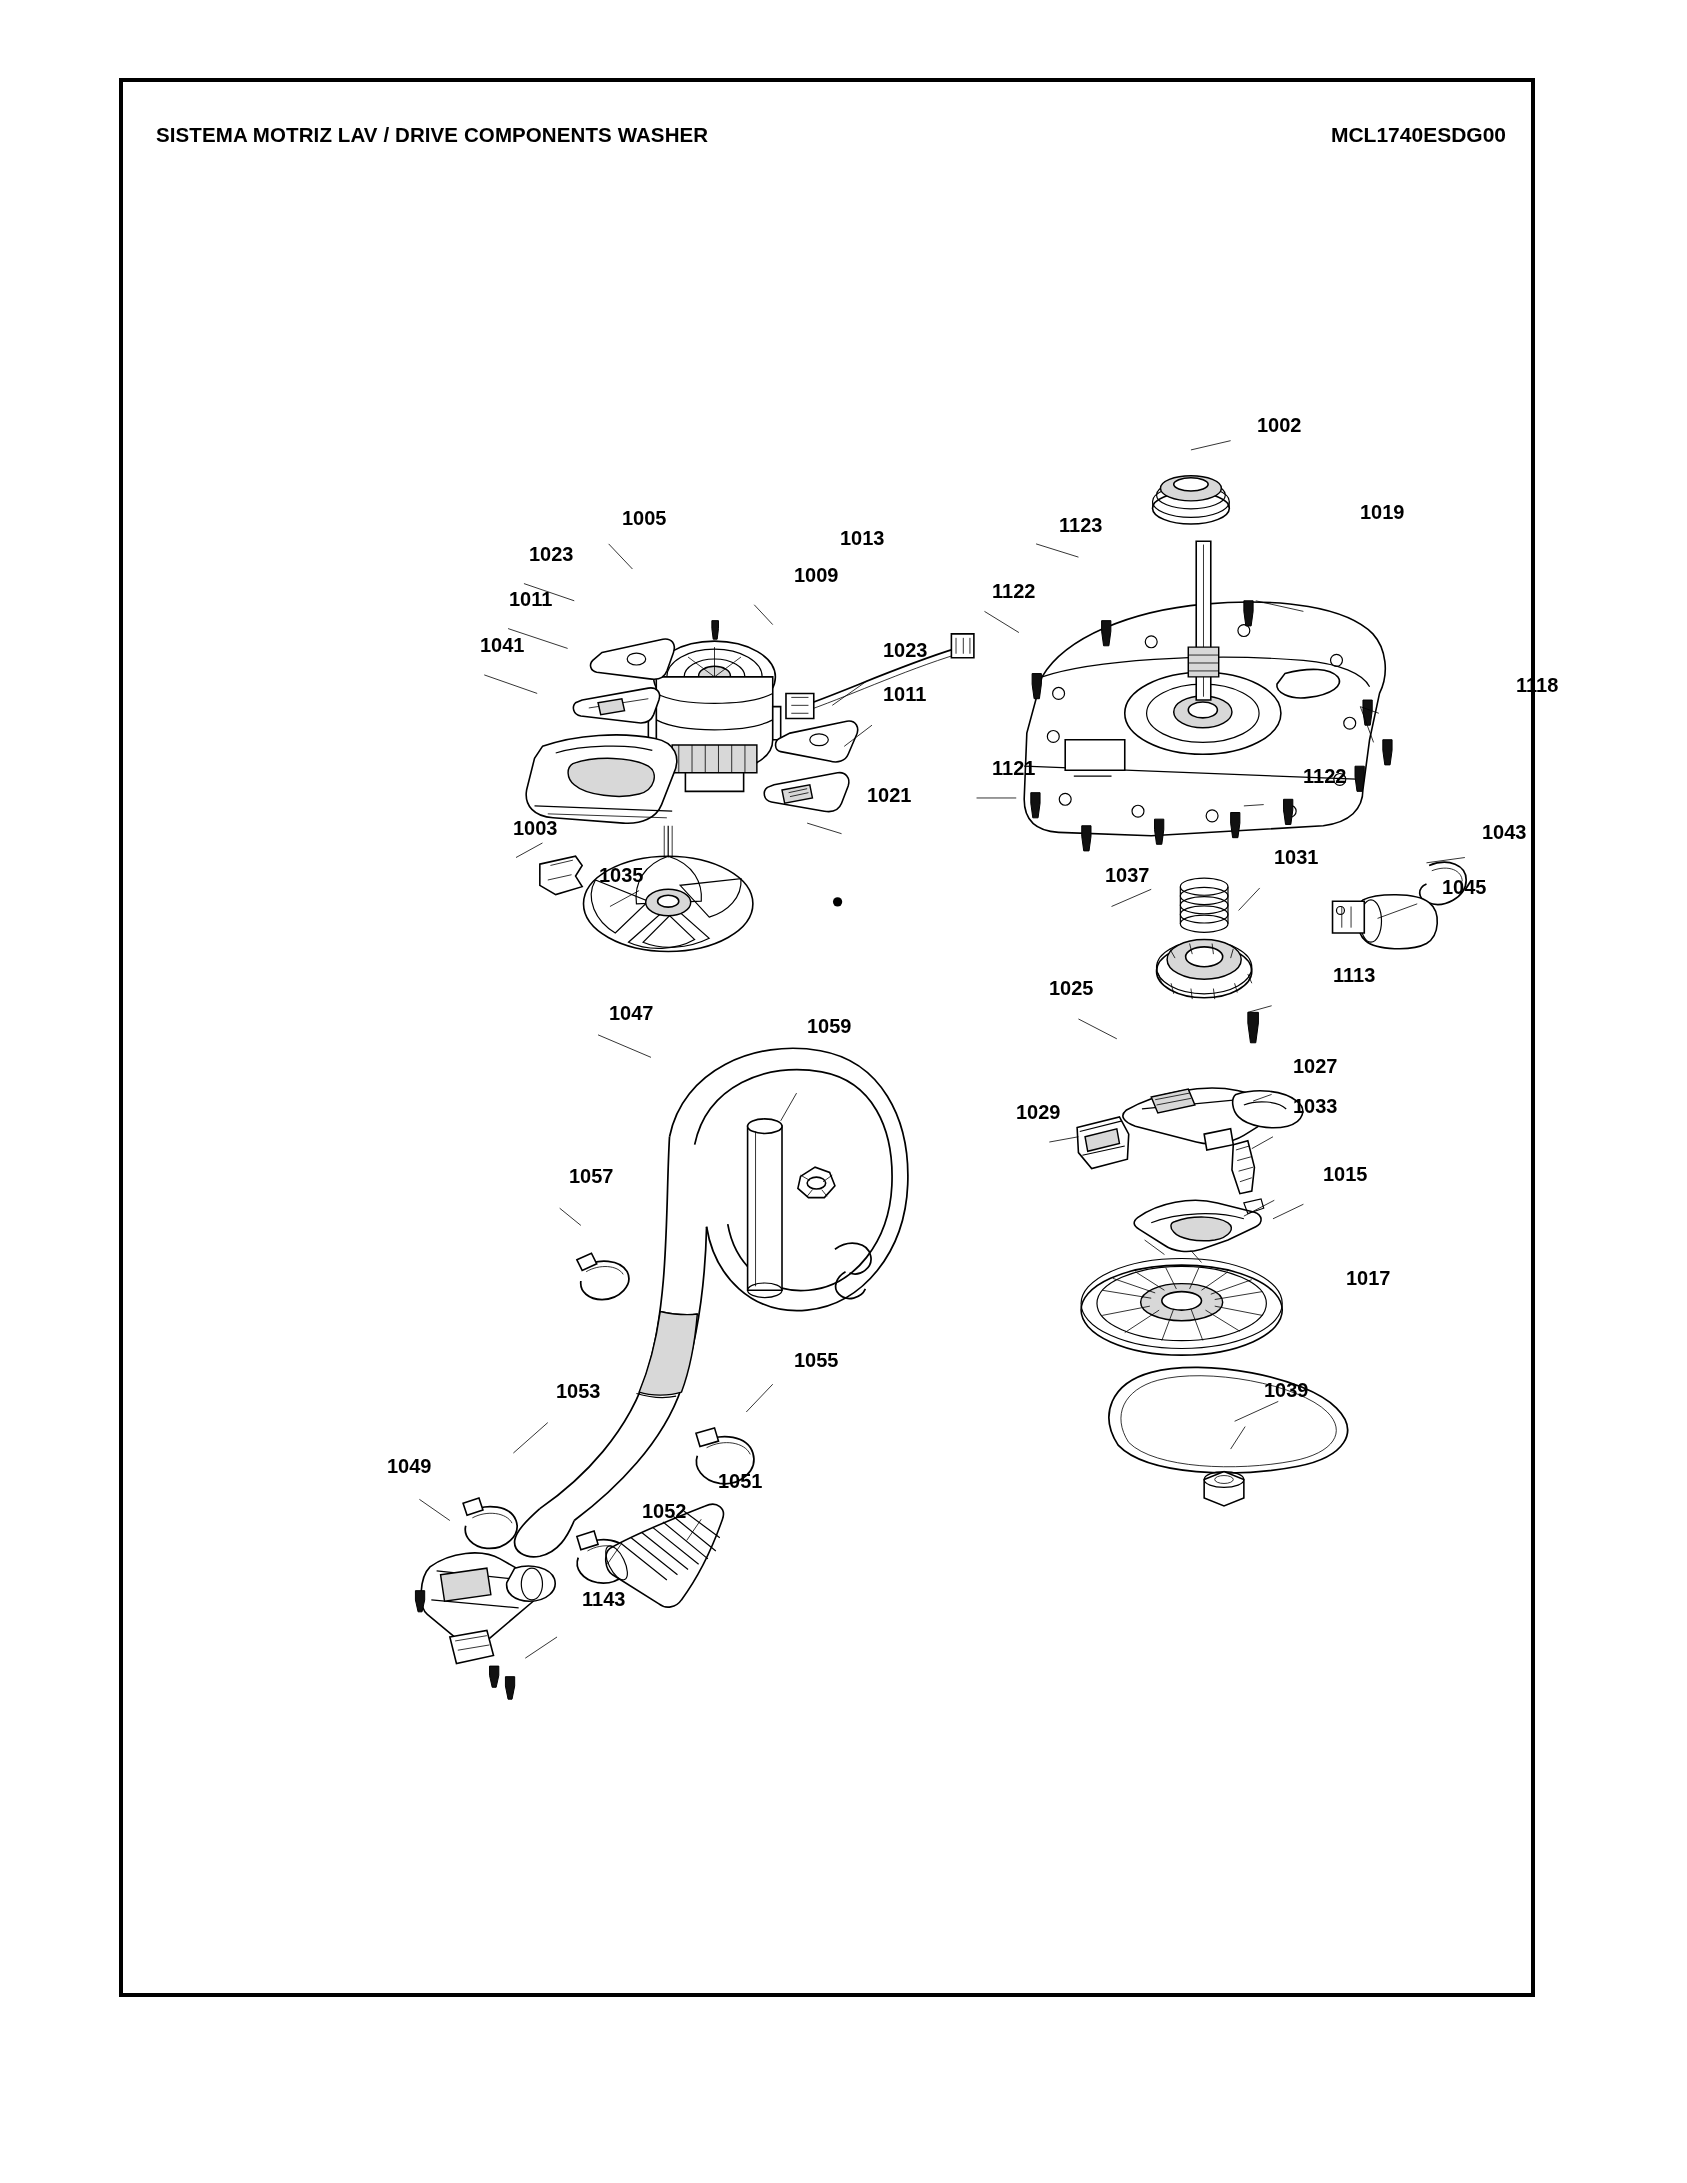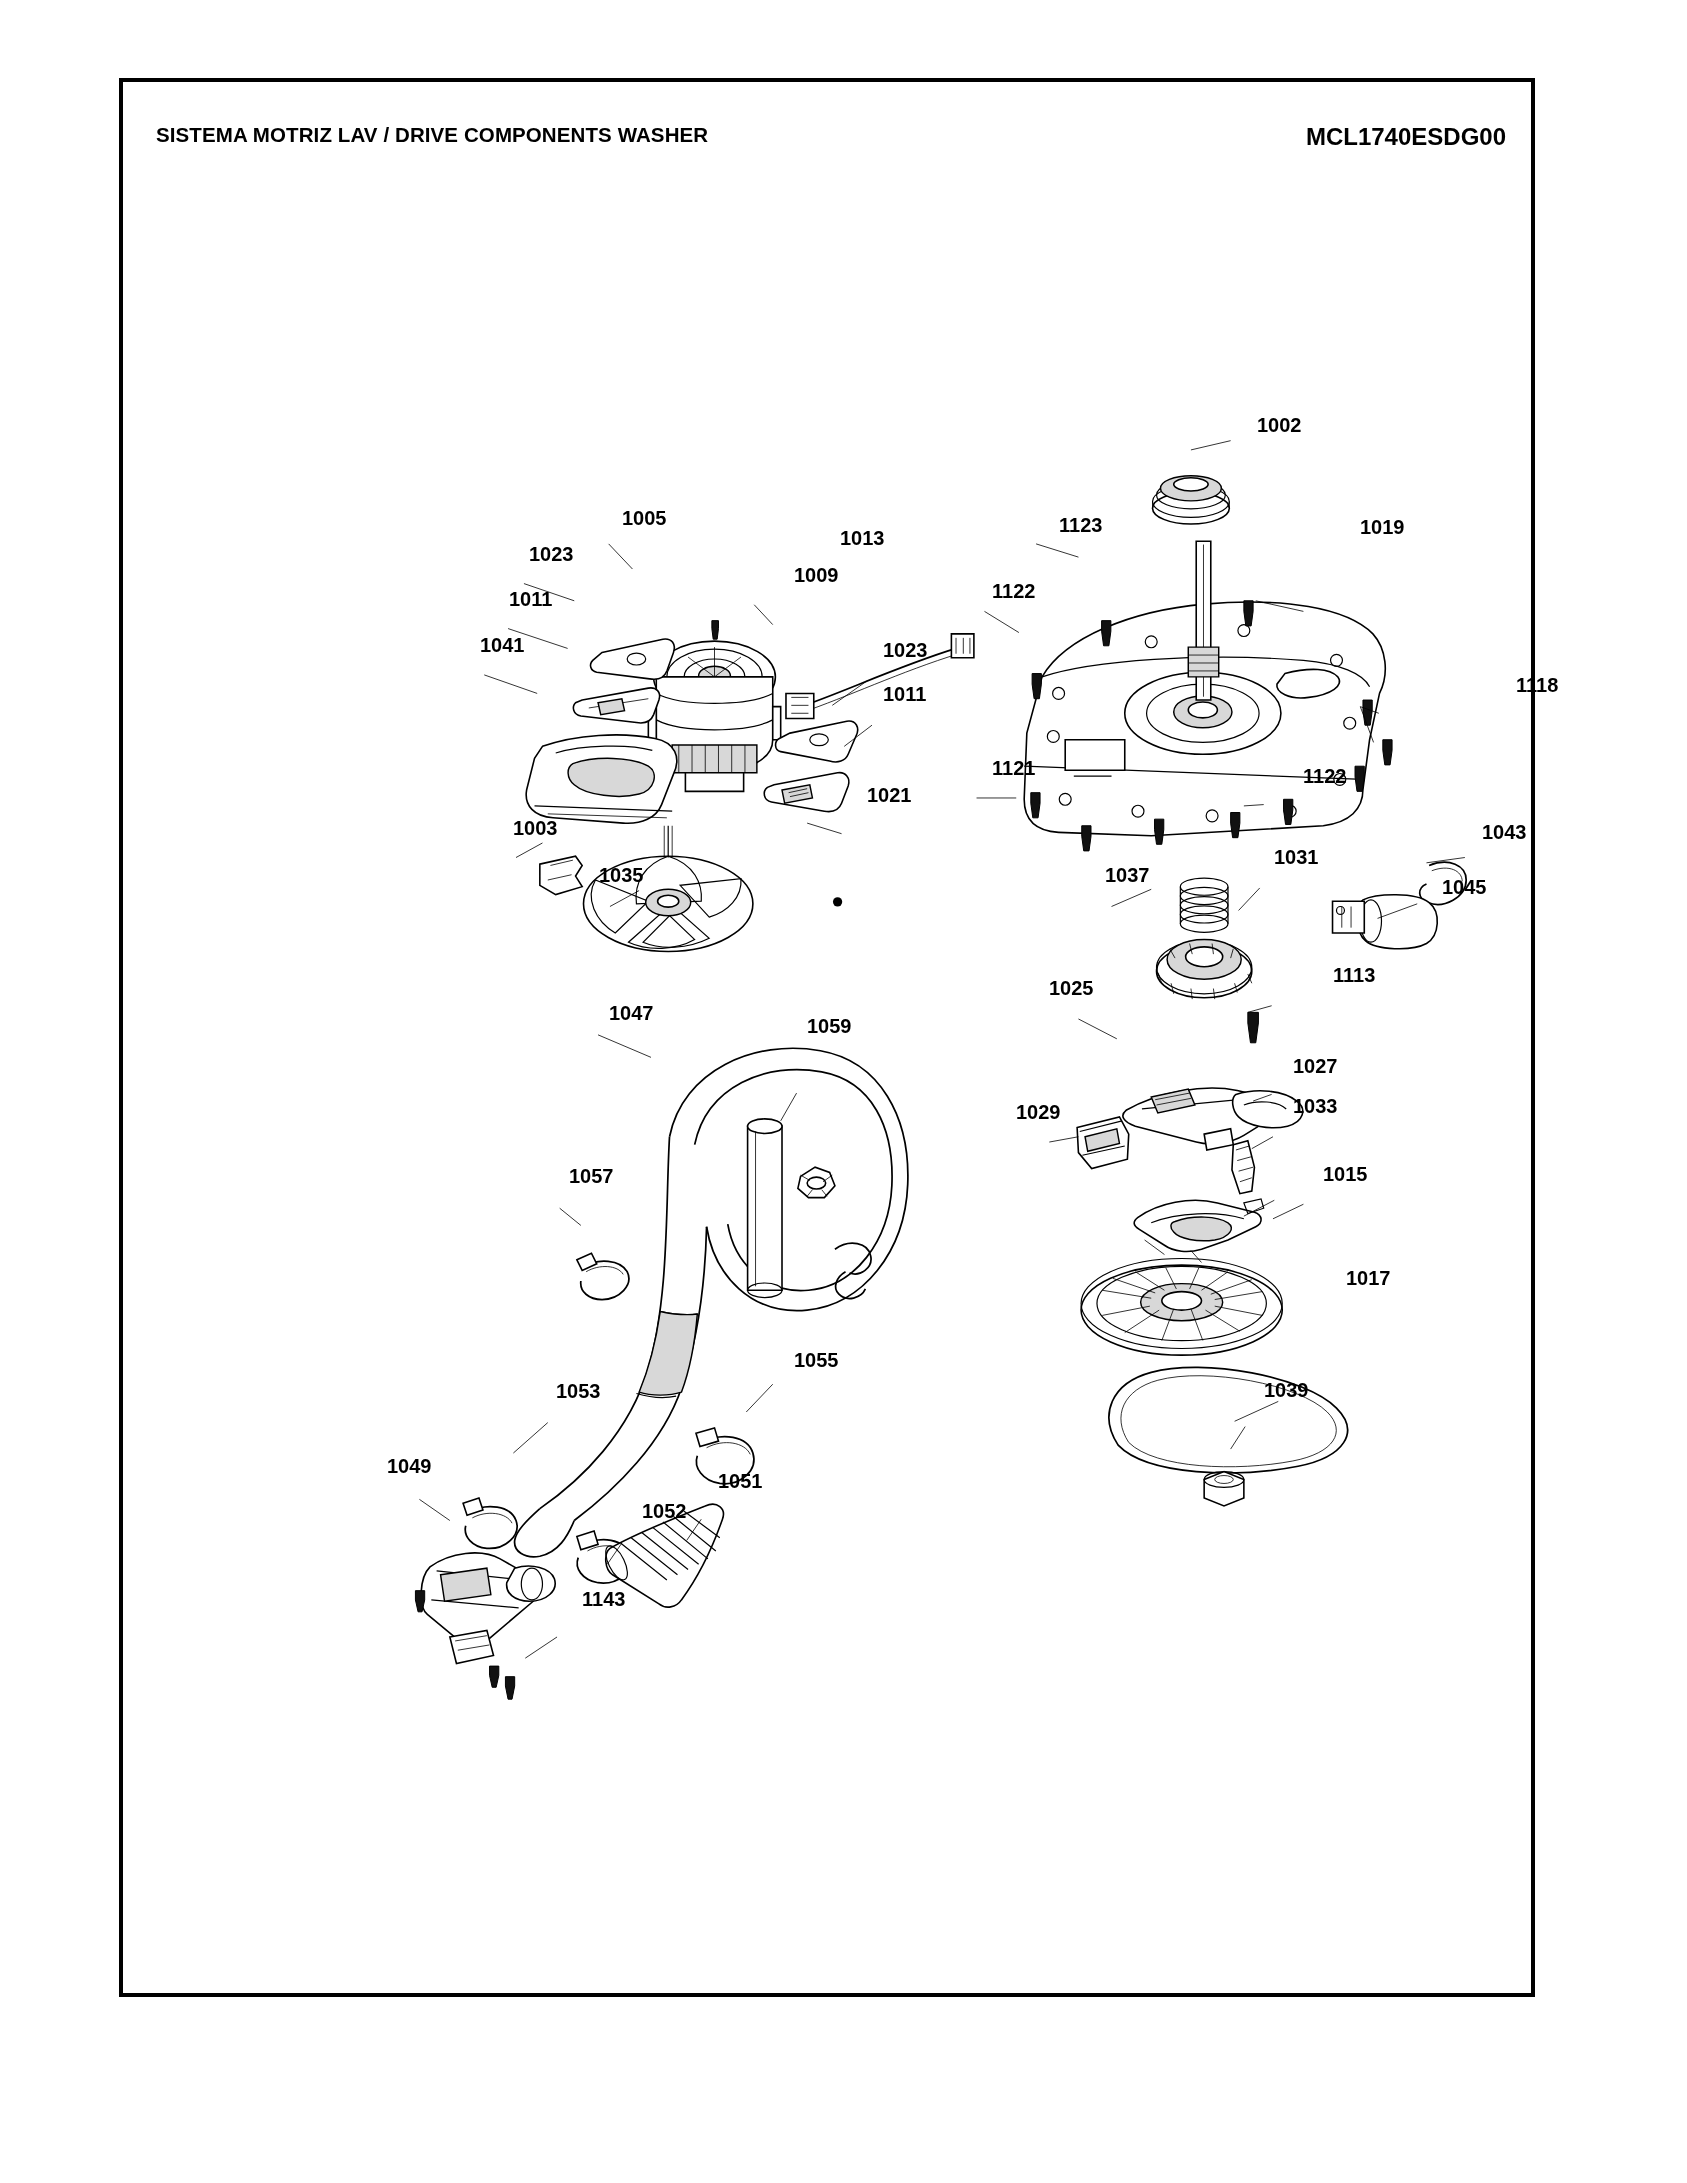--- a/index.html
+++ b/index.html
@@ -45,21 +45,21 @@
     font-size: 20.5px;
     font-weight: bold;
     letter-spacing: 0.1px;
     color: #000;
     white-space: nowrap;
   }
   .header-code {
     position: absolute;
     right: 0;
     top: 0;
-    font-size: 24px;
+    font-size: 21px;
     font-weight: bold;
     color: #000;
     white-space: nowrap;
   }
   
   .callout {
     position: absolute;
     font-size: 20px;
     font-weight: bold;
     color: #000;
@@ -474,21 +474,21 @@
       <path d="M760 2214 L738 2246"></path>
       <path d="M454 2148 L500 2180"></path>
       <path d="M662 2356 L614 2388"></path>
     </g>
   </svg>
 
   <div class="callout" style="left:1257px;top:415px;">1002</div>
   <div class="callout" style="left:622px;top:508px;">1005</div>
   <div class="callout" style="left:840px;top:528px;">1013</div>
   <div class="callout" style="left:1059px;top:515px;">1123</div>
-  <div class="callout" style="left:1360px;top:517px;">1019</div>
+  <div class="callout" style="left:1360px;top:502px;">1019</div>
   <div class="callout" style="left:529px;top:544px;">1023</div>
   <div class="callout" style="left:794px;top:565px;">1009</div>
   <div class="callout" style="left:992px;top:581px;">1122</div>
   <div class="callout" style="left:509px;top:589px;">1011</div>
   <div class="callout" style="left:480px;top:635px;">1041</div>
   <div class="callout" style="left:883px;top:640px;">1023</div>
   <div class="callout" style="left:1516px;top:675px;">1118</div>
   <div class="callout" style="left:883px;top:684px;">1011</div>
   <div class="callout" style="left:992px;top:758px;">1121</div>
   <div class="callout" style="left:1303px;top:766px;">1122</div>

